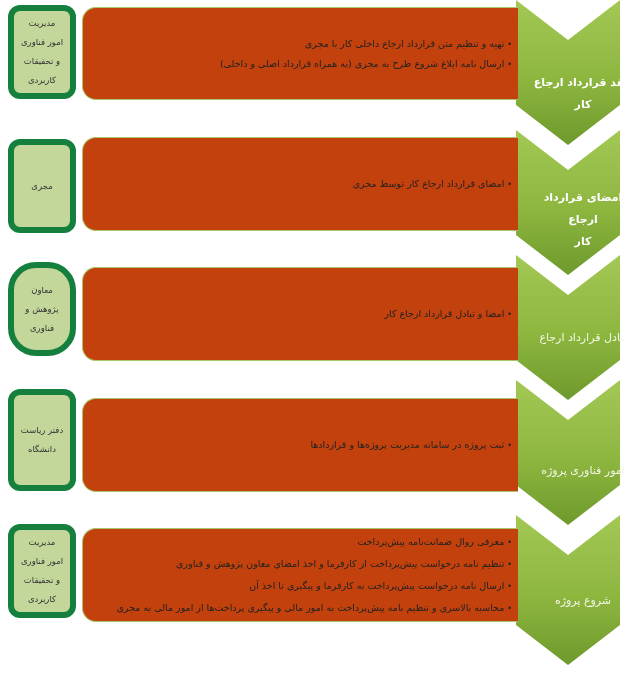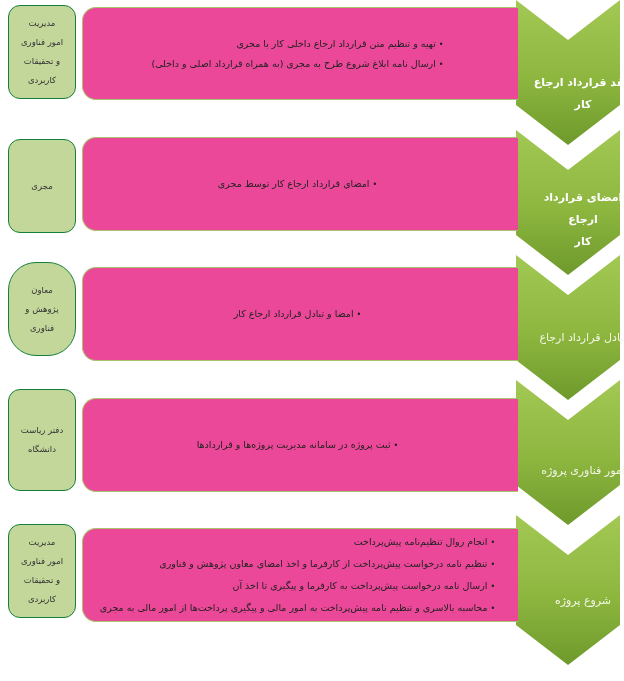--- a/index.html
+++ b/index.html
@@ -1,33 +1,32 @@
 <!DOCTYPE html>
 <html><head>
 <meta charset="utf-8">
 <style>
   html, body { margin:0; padding:0; background:#ffffff; }
   body { width:624px; height:681px; position:relative; overflow:hidden;
          font-family: "DejaVu Sans", sans-serif; }
   .row { position:absolute; left:0; width:624px; }
   .owner {
     position:absolute; left:8px; width:68px;
-    background:#c4d79b; border:1px solid #15803d; border-radius:12px;
+    background:#c4d79b; border:6px solid #15803d; border-radius:12px;
     box-sizing:border-box;
     display:flex; flex-direction:column; align-items:center; justify-content:center;
     direction:rtl; text-align:center;
   }
   .owner span { font-size:8.5px; color:#333; line-height:19px; display:block; }
   .content {
     position:absolute; left:82px; width:436px;
     border:1.3px solid #a9c46a; border-right:none;
-    border-radius:14px 0 0 14px; background:#ec4899; box-sizing:border-box;
+    border-radius:14px 0 0 14px; background:#c2410c; box-sizing:border-box;
     direction:rtl; display:flex; flex-direction:column; justify-content:center;
     padding-right:6px;
-    align-items:center;
   }
   .content ul { margin:0; padding:0; list-style:none; }
   .content li { font-size:9.5px; color:#222; line-height:19px; white-space:nowrap; }
   .content li .bullet { display:inline-block; font-size:8px; margin-left:3px; }
   .chev {
     position:absolute; left:516px; width:104px;
   }
   .chev svg { position:absolute; left:0; top:0; }
   .chev-label {
     position:absolute; left:15px; width:104px; text-align:center; direction:rtl;
@@ -143,19 +142,19 @@
     </div>
   </div>
   <div class="owner" style="top:524px;height:94px;">
     <span>مدیریت</span>
     <span>امور فناوری</span>
     <span>و تحقیقات</span>
     <span>کاربردی</span>
   </div>
   <div class="content" style="top:528px;height:94px;">
     <ul>
-      <li style="line-height:21px;"><span class="bullet">•</span><span>انجام روال تنظیم‌نامه پیش‌پرداخت</span></li>
+      <li style="line-height:21px;"><span class="bullet">•</span><span>معرفی روال ضمانت‌نامه پیش‌پرداخت</span></li>
       <li style="line-height:21px;"><span class="bullet">•</span><span>تنظیم نامه درخواست پیش‌پرداخت از کارفرما و اخذ امضای معاون پژوهش و فناوری</span></li>
       <li style="line-height:21px;"><span class="bullet">•</span><span>ارسال نامه درخواست پیش‌پرداخت به کارفرما و پیگیری تا اخذ آن</span></li>
       <li style="line-height:21px;"><span class="bullet">•</span><span>محاسبه بالاسری و تنظیم نامه پیش‌پرداخت به امور مالی و پیگیری پرداخت‌ها از امور مالی به مجری</span></li>
     </ul>
   </div>
 </div>
 
 </body></html>

